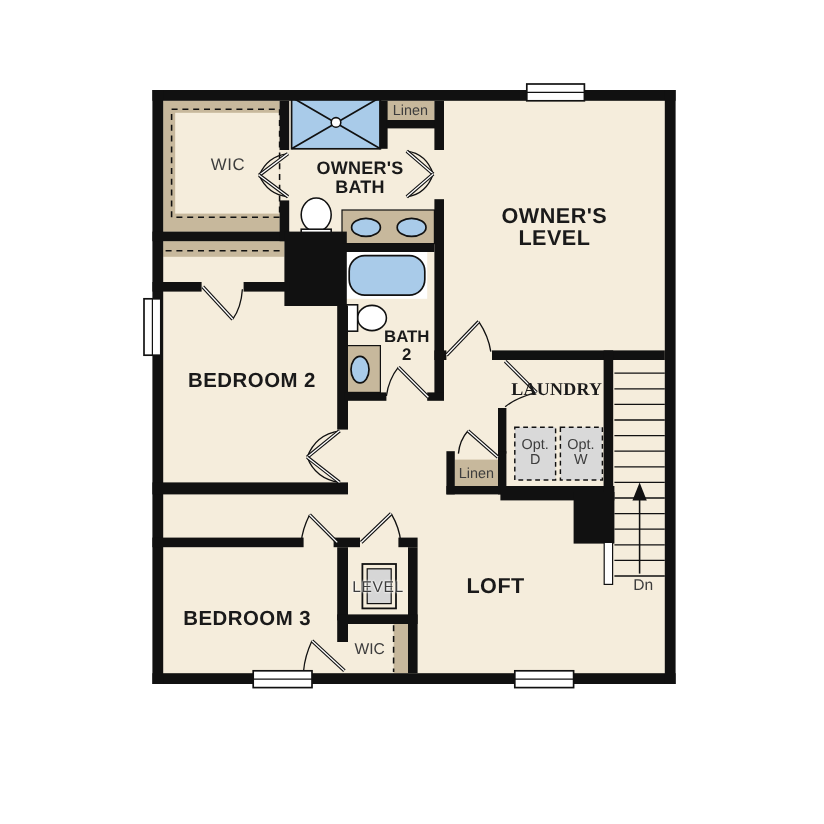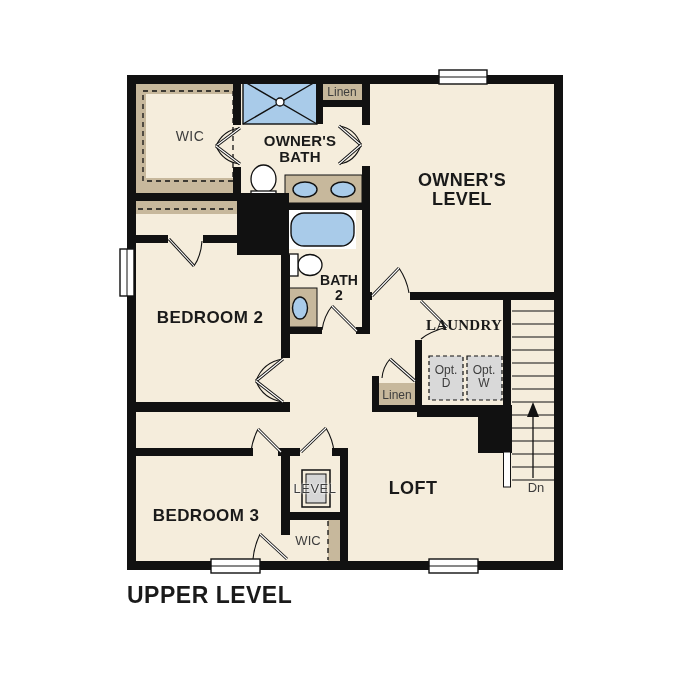--- a/index.html
+++ b/index.html
@@ -269,15 +269,14 @@
 <div class="lbl big" style="left:206px;top:516px;">BEDROOM 3</div>
 
 <div class="lbl furnlbl" style="left:315px;top:489px;">LEVEL</div>
 
 <div class="lbl big" style="left:413px;top:489px;font-size:18px;">LOFT</div>
 
 <div class="lbl small" style="left:308px;top:541px;font-size:13px;">WIC</div>
 
 <div class="lbl sm13" style="left:536px;top:488px;">Dn</div>
 
-<div class="title" style="left:127px;top:582px;">UPPER LEVEL</div>
 
 </div>
 
 </body></html>

